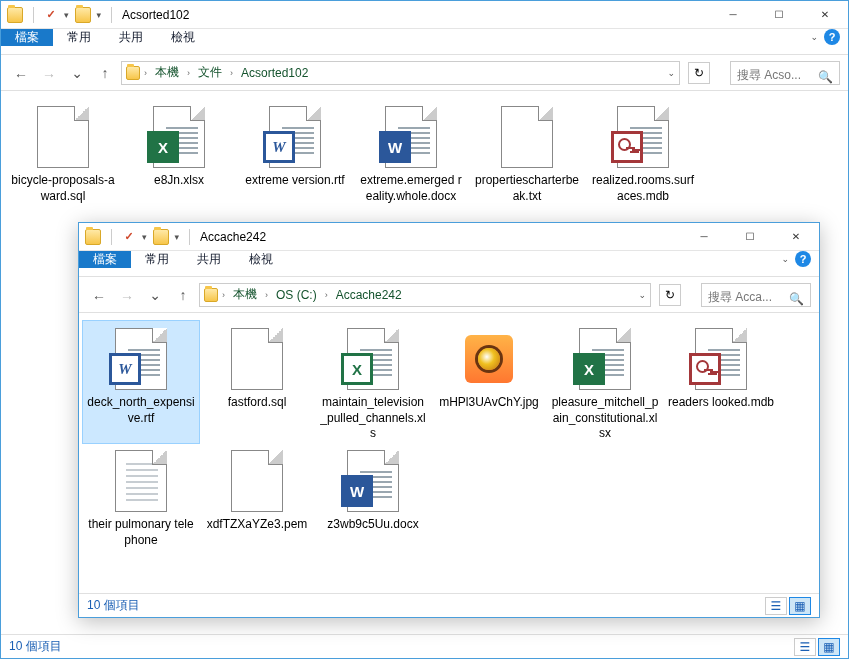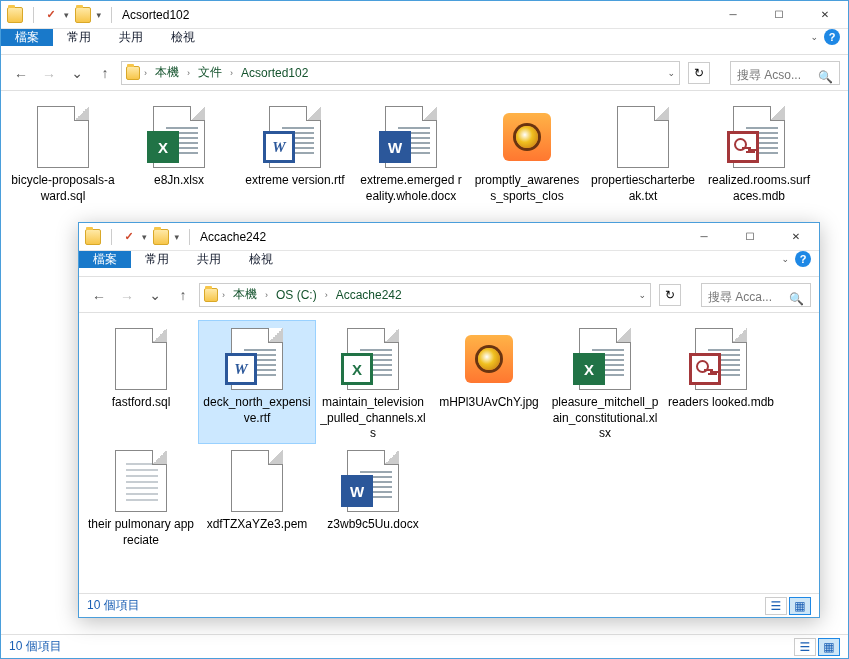--- a/index.html
+++ b/index.html
@@ -167,26 +167,20 @@
               <span></span>
               <span></span>
             </div>
           </div>
           <div class="badge docx"></div>
         </div>
         <div class="label">extreme.emerged reality.whole.docx</div>
       </div>
       <div class="item">
         <div class="ico">
-          <div class="jpg-ico"></div>
-        </div>
-        <div class="label">promptly_awareness_sports_clos</div>
-      </div>
-      <div class="item">
-        <div class="ico">
           <div class="page"></div>
         </div>
         <div class="label">propertiescharterbeak.txt</div>
       </div>
       <div class="item">
         <div class="ico">
           <div class="page">
             <div class="lines">
               <span></span>
               <span></span>
@@ -257,41 +251,41 @@
           <span class="chev">⌄</span>
         </div>
     </div>
     <div class="refresh">↻</div>
     <div class="searchbox">
       <span>搜尋 Acca...</span>
       <span class="mag">🔍</span>
     </div>
   </div>
   <div class="content" id="content2">
+      <div class="item selected">
+        <div class="ico">
+          <div class="page">
+            <div class="lines">
+              <span></span>
+              <span></span>
+              <span></span>
+              <span></span>
+              <span></span>
+              <span></span>
+            </div>
+          </div>
+          <div class="badge rtf"></div>
+        </div>
+        <div class="label">deck_north_expensive.rtf</div>
+      </div>
       <div class="item">
         <div class="ico">
           <div class="page"></div>
         </div>
         <div class="label">fastford.sql</div>
-      </div>
-      <div class="item selected">
-        <div class="ico">
-          <div class="page">
-            <div class="lines">
-              <span></span>
-              <span></span>
-              <span></span>
-              <span></span>
-              <span></span>
-              <span></span>
-            </div>
-          </div>
-          <div class="badge rtf"></div>
-        </div>
-        <div class="label">deck_north_expensive.rtf</div>
       </div>
       <div class="item">
         <div class="ico">
           <div class="page">
             <div class="lines">
               <span></span>
               <span></span>
               <span></span>
               <span></span>
               <span></span>
@@ -349,21 +343,21 @@
               <span></span>
               <span></span>
               <span></span>
               <span></span>
               <span></span>
               <span></span>
               <span></span>
             </div>
           </div>
         </div>
-        <div class="label">their pulmonary appreciate</div>
+        <div class="label">their pulmonary telephone</div>
       </div>
       <div class="item">
         <div class="ico">
           <div class="page"></div>
         </div>
         <div class="label">xdfTZXaYZe3.pem</div>
       </div>
       <div class="item">
         <div class="ico">
           <div class="page">

